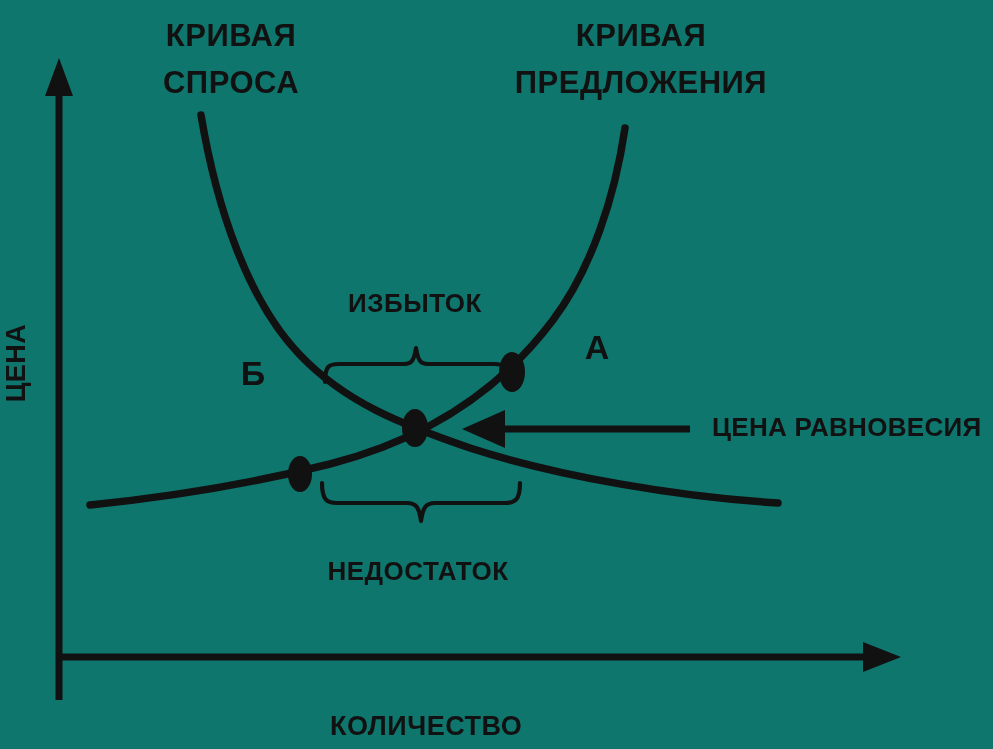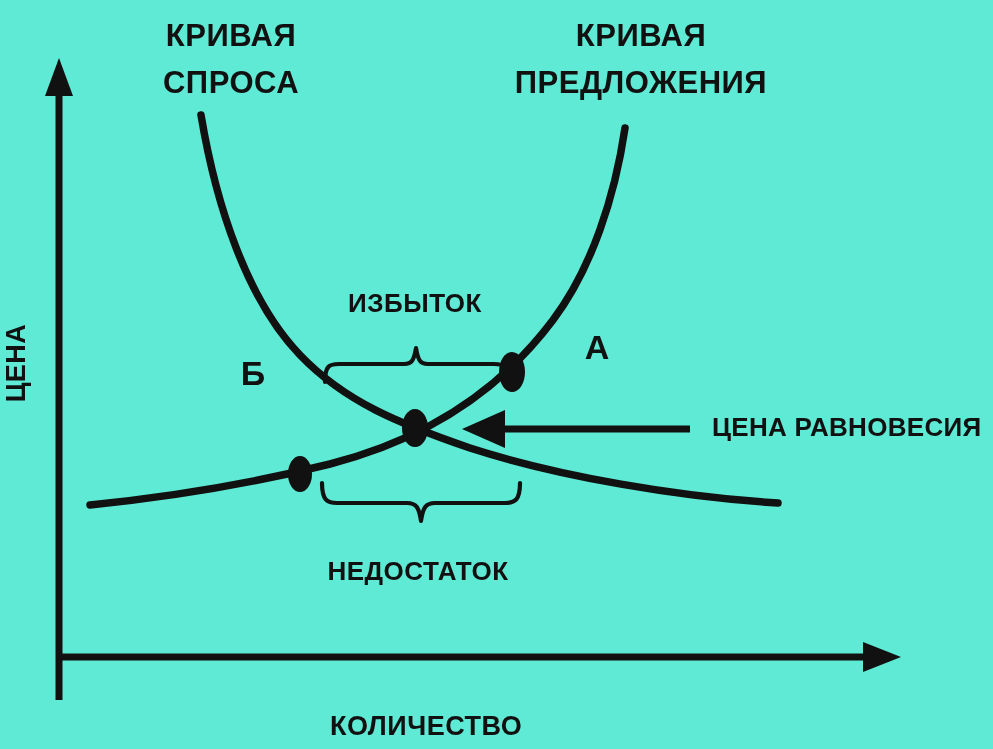--- a/index.html
+++ b/index.html
@@ -12,21 +12,21 @@
     width: 993px;
     height: 749px;
     overflow: hidden;
     font-family: "Liberation Sans", sans-serif;
     color: #111111;
   }
   #diagram-root {
     position: relative;
     width: 993px;
     height: 749px;
-    background: #5eead4;
+    background: #0f766e;
   }
   svg.diagram {
     position: absolute;
     top: 0;
     left: 0;
     width: 993px;
     height: 749px;
     display: block;
   }
   .dg-text {

